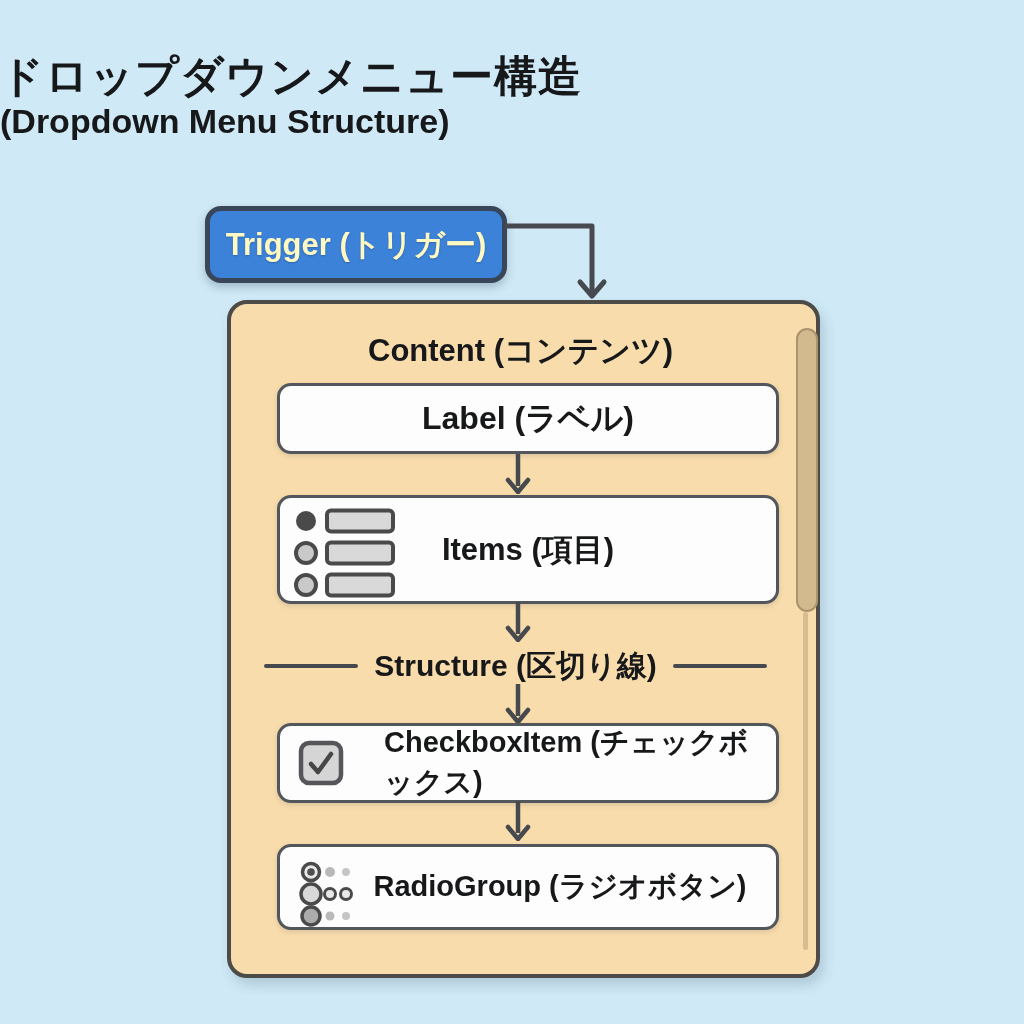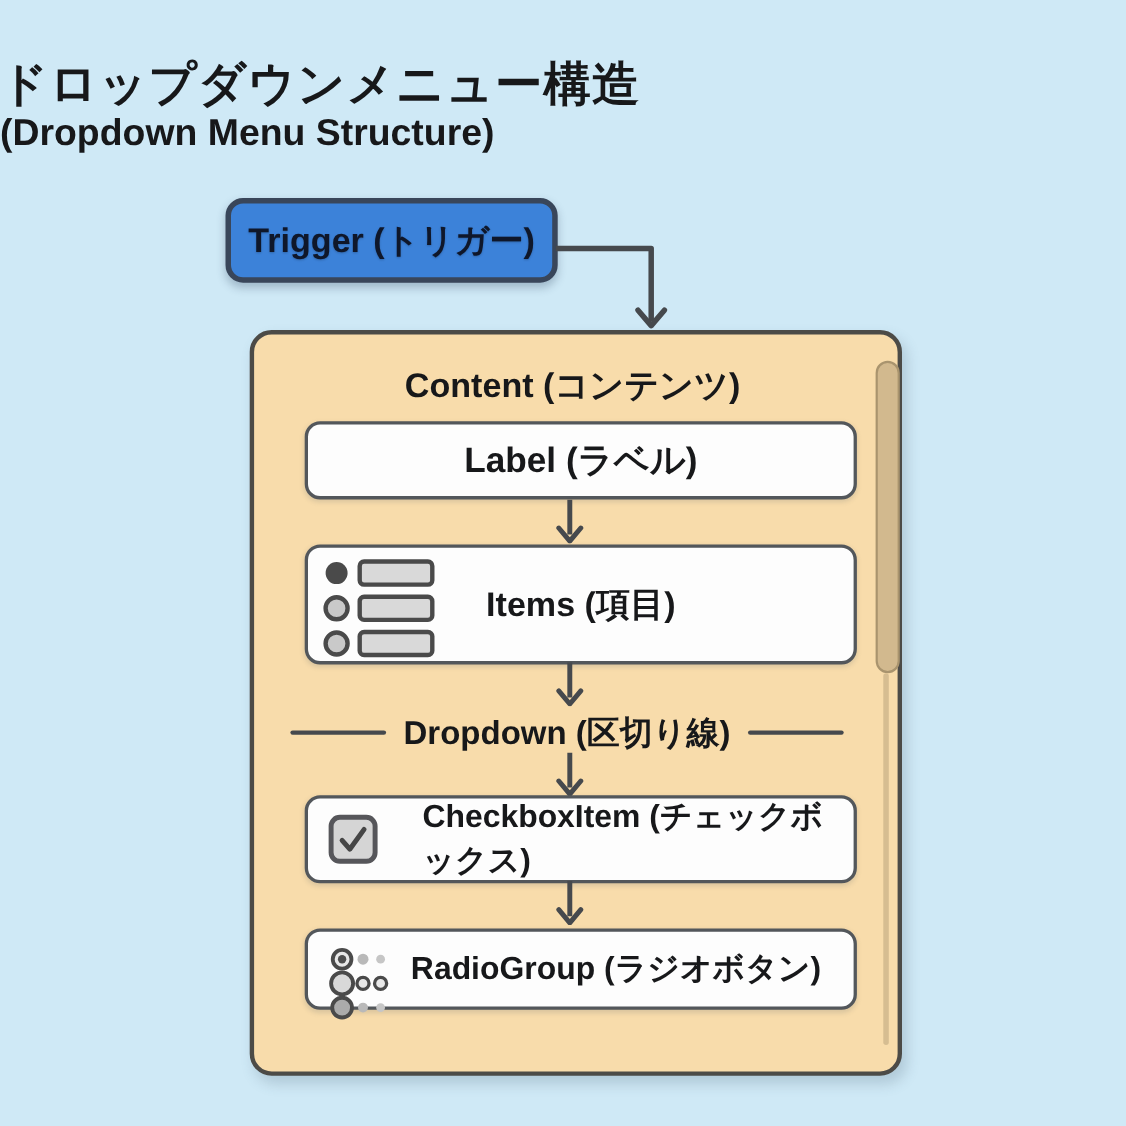--- a/index.html
+++ b/index.html
@@ -11,24 +11,24 @@
   }
   .title-line1{
     position:absolute;top:48px;left:0;width:100%;text-align:left;
     font-size:43px;font-weight:700;letter-spacing:1px;
   }
   .title-line2{
     position:absolute;top:102px;left:0;width:100%;text-align:left;
     font-size:34px;font-weight:700;
   }
   .trigger{
-    position:absolute;left:205px;top:180px;width:302px;height:77px;
+    position:absolute;left:205px;top:206px;width:302px;height:77px;
     box-sizing:border-box;background:#3c82d9;border:5px solid #39465a;
     border-radius:16px;display:flex;align-items:center;justify-content:center;
-    font-size:31px;font-weight:700;color:#0f172a;
+    font-size:31px;font-weight:700;color:#fef9c3;
     box-shadow:0 4px 8px rgba(40,60,90,.28);
     text-shadow:0 1px 2px rgba(0,0,0,.22);
   }
   .connector{position:absolute;left:505px;top:220px;}
   .content{
     position:absolute;left:227px;top:300px;width:593px;height:678px;
     box-sizing:border-box;background:#f8dcab;border:4px solid #4c4b47;
     border-radius:20px;box-shadow:4px 7px 12px rgba(70,90,110,.22);
   }
   .content-title{
@@ -47,21 +47,21 @@
   .node{
     position:absolute;left:36px;width:502px;box-sizing:border-box;
     background:#fdfdfd;border:3.5px solid #53575b;border-radius:14px;
     display:flex;align-items:center;justify-content:center;font-weight:700;
     box-shadow:0 2px 5px rgba(80,90,100,.18);
     margin-left:10px;
   }
   .node-label-box{top:79px;height:71px;font-size:32px;}
   .node-items{top:191px;height:109px;font-size:31px;}
   .node-checkbox{top:419px;height:80px;font-size:29px;padding-left:104px;}
-  .node-radio{top:540px;height:74px;font-size:29px;padding-left:64px;}
+  .node-radio{top:540px;height:86px;font-size:29px;padding-left:64px;}
   .node-icon{position:absolute;}
   .items-icon{left:10px;top:10px;}
   .checkbox-icon{left:18px;top:14px;}
   .radio-icon{left:18px;top:8px;}
   .separator{
     position:absolute;left:33px;top:342px;width:503px;height:40px;
     display:flex;align-items:center;gap:16px;
     font-size:30px;font-weight:700;
   }
   .sep-line{flex:1;height:4px;background:#46494d;border-radius:2px;}
@@ -116,21 +116,21 @@
       <span>Items (項目)</span>
     </div>
 
     <svg class="darr darr2" width="36" height="40" viewBox="0 0 36 40">
       <line x1="18" y1="0" x2="18" y2="32" stroke="#46494d" stroke-width="4.5"></line>
       <polyline points="8,26 18,38 28,26" fill="none" stroke="#46494d" stroke-width="4.5" stroke-linecap="round" stroke-linejoin="round"></polyline>
     </svg>
 
     <div class="separator">
       <div class="sep-line"></div>
-      <span>Dropdown (区切り線)</span>
+      <span>Structure (区切り線)</span>
       <div class="sep-line"></div>
     </div>
 
     <svg class="darr darr3" width="36" height="40" viewBox="0 0 36 40">
       <line x1="18" y1="0" x2="18" y2="32" stroke="#46494d" stroke-width="4.5"></line>
       <polyline points="8,26 18,38 28,26" fill="none" stroke="#46494d" stroke-width="4.5" stroke-linecap="round" stroke-linejoin="round"></polyline>
     </svg>
 
     <div class="node node-checkbox">
       <svg class="node-icon checkbox-icon" width="46" height="46" viewBox="0 0 46 46">

